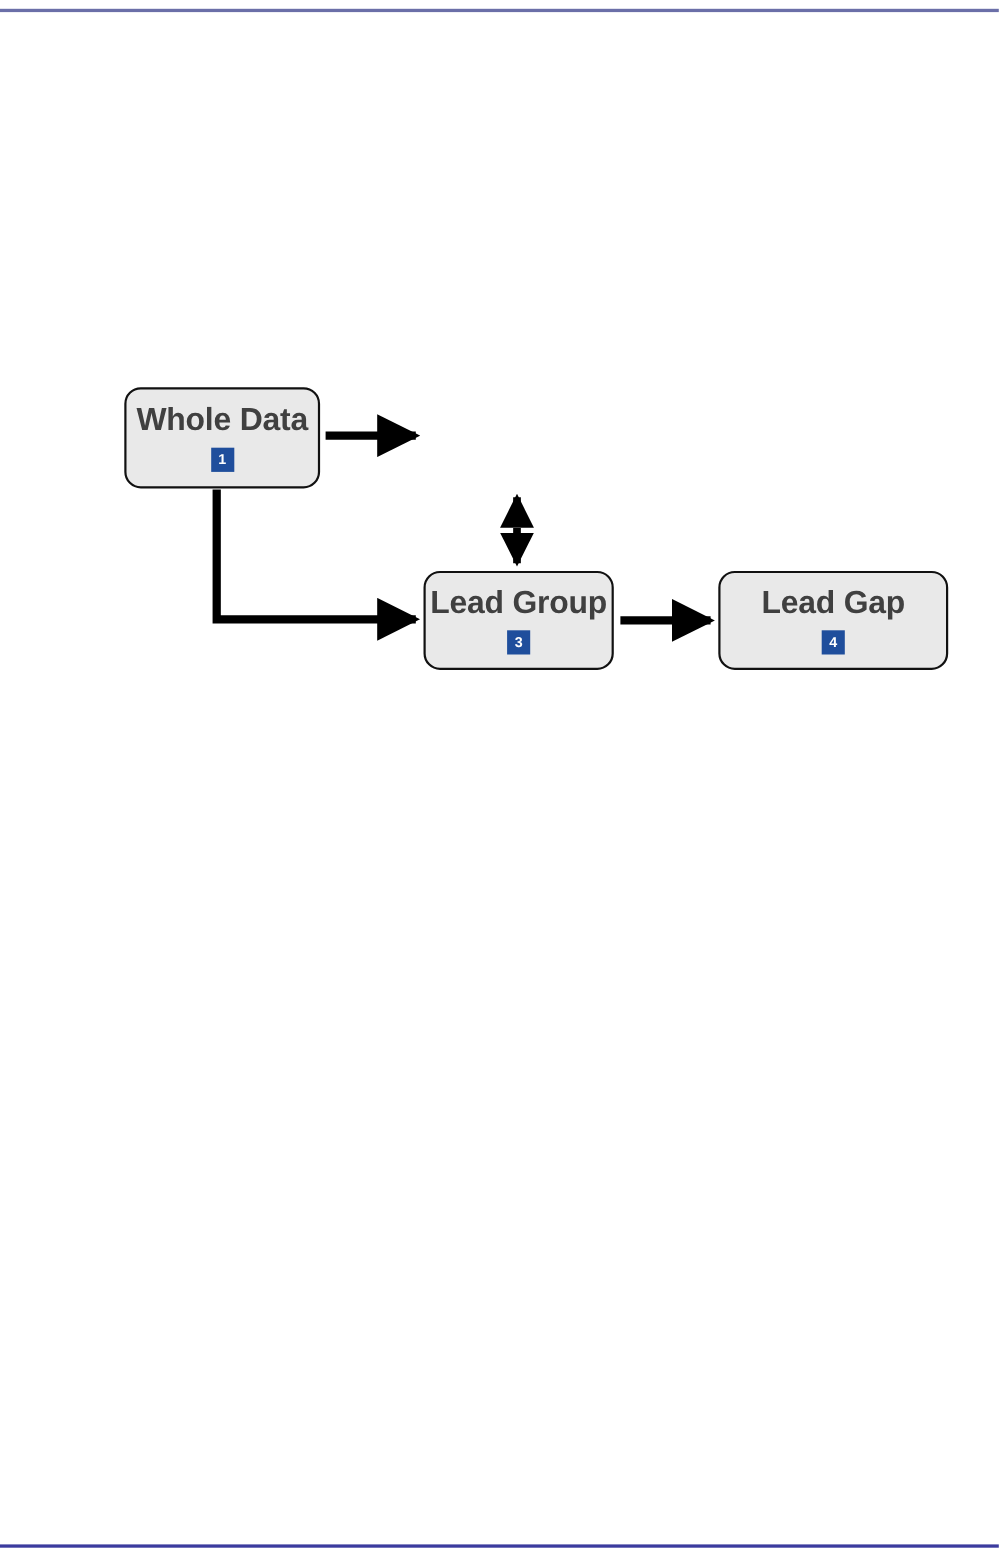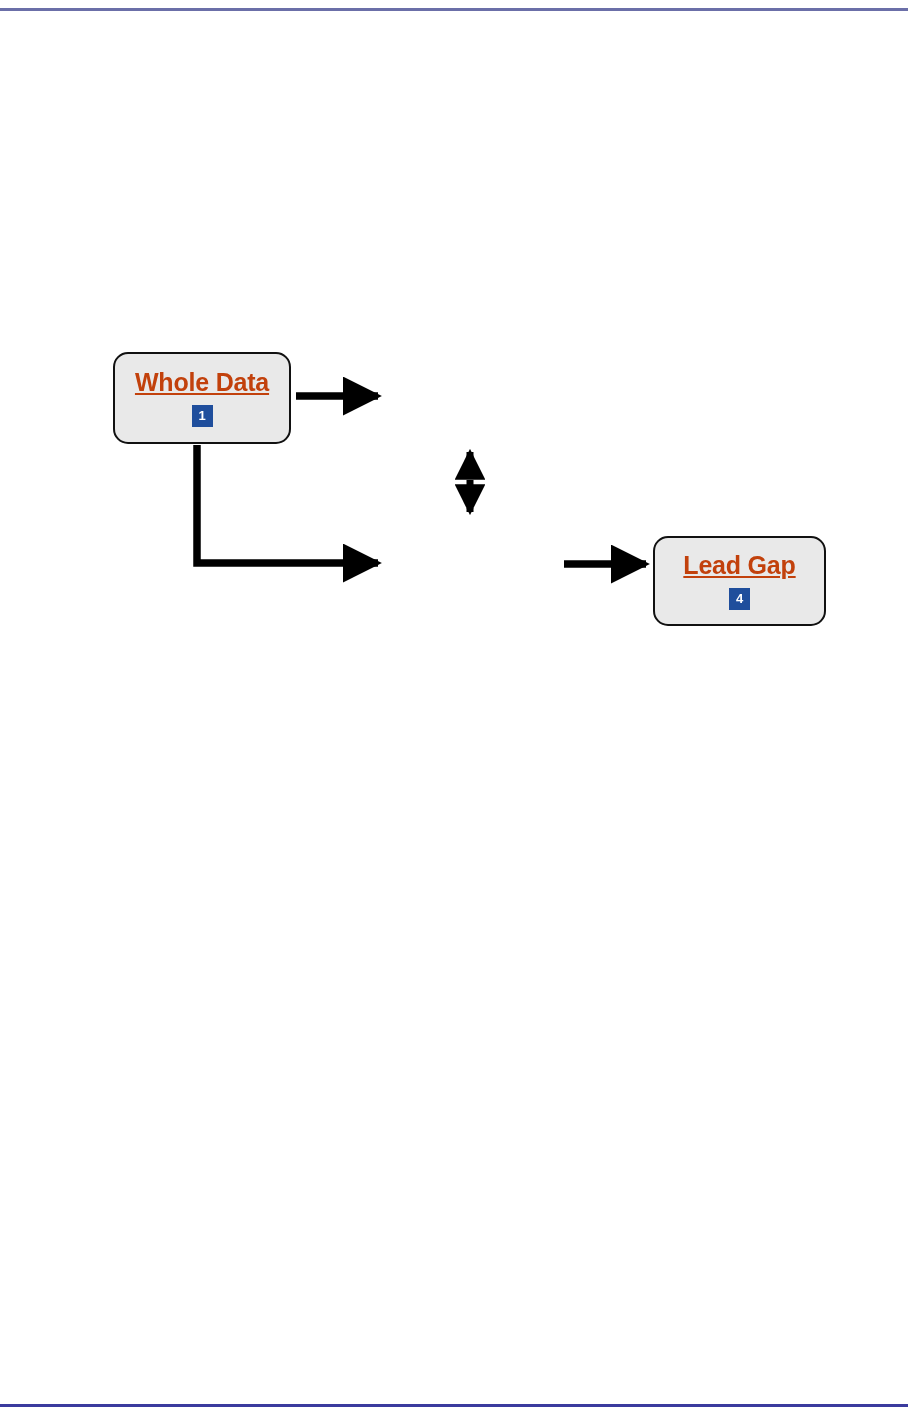--- a/index.html
+++ b/index.html
@@ -49,45 +49,44 @@
     box-sizing: border-box;
     background: #e9e9e9;
     border: 2.6px solid #111111;
     border-radius: 15px;
     display: flex;
     flex-direction: column;
     align-items: center;
     justify-content: center;
   }
   .node-label {
-    font-size: 25px;
+    font-size: 29px;
     font-weight: bold;
-    color: #c2410c;
+    color: #404040;
     letter-spacing: -0.2px;
     line-height: 1;
     white-space: nowrap;
     margin-bottom: 10px;
-    text-decoration: underline;
   }
   .node-badge {
     display: inline-block;
     background: #1f4e9c;
     color: #ffffff;
     font-size: 13px;
     font-weight: bold;
     line-height: 1;
     padding: 4px 6px 5px 6px;
     min-width: 9px;
     text-align: center;
   }
 
   #node-whole-data   { left: 113px; top: 352px; width: 178px; height: 92px; }
   #node-lead-param   { left: 385px; top: 352px; width: 173px; height: 92px; }
   #node-lead-group   { left: 385px; top: 519px; width: 173px; height: 90px; }
-  #node-lead-gap     { left: 653px; top: 519px; width: 173px; height: 90px; margin-top: 17px; }
+  #node-lead-gap     { left: 653px; top: 519px; width: 209px; height: 90px; }
 </style>
 </head>
 <body>
 
 <div class="page-rule rule-top"></div>
 <div class="page-rule rule-bottom"></div>
 
 <div class="diagram-canvas">
 
   <svg class="diagram-svg" width="908" height="1421">
@@ -108,19 +107,23 @@
 
     <line x1="564" y1="564" x2="646" y2="564" stroke="#000000" stroke-width="7.5" marker-end="url(#arrow-solid)"></line>
   </svg>
 
   <div class="node-box" id="node-whole-data">
     <span class="node-label">Whole Data</span>
     <span class="node-badge">1</span>
   </div>
 
 
+  <div class="node-box" id="node-lead-group">
+    <span class="node-label">Lead Group</span>
+    <span class="node-badge">3</span>
+  </div>
 
   <div class="node-box" id="node-lead-gap">
     <span class="node-label">Lead Gap</span>
     <span class="node-badge">4</span>
   </div>
 
 </div>
 
 </body></html>

